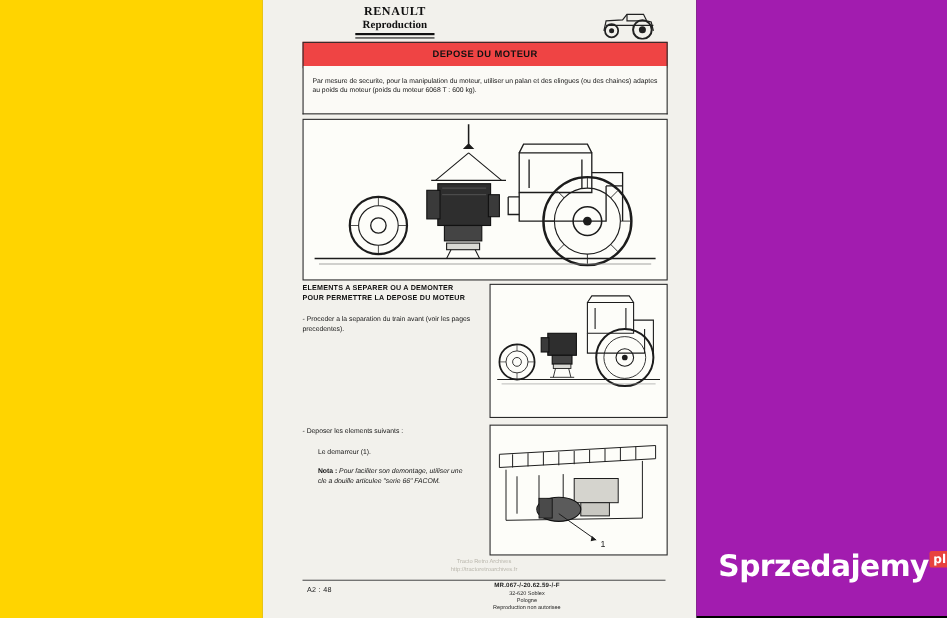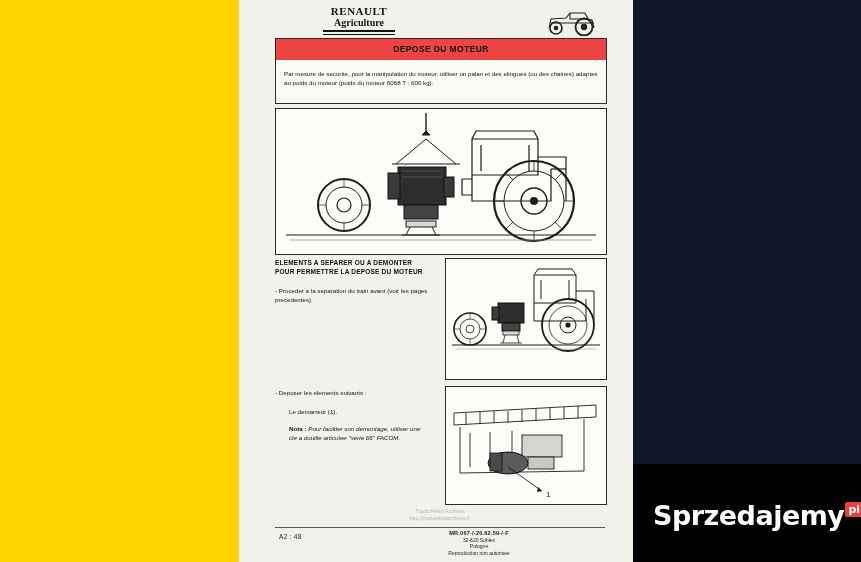--- a/index.html
+++ b/index.html
@@ -257,22 +257,22 @@
     font-weight: bold;
     font-size: 5.6px;
     letter-spacing: 0.2px;
   }
   
   .right-pane {
     position: absolute;
     left: 633px;
     top: 0;
     width: 228px;
-    height: 464px;
-    background: #0f172a;
+    height: 560px;
+    background: #a21caf;
   }
   .logo {
     position: absolute;
     left: 20px;
     top: 500px;
     color: #ffffff;
     font-size: 27px;
     font-weight: bold;
     letter-spacing: -0.5px;
     font-family: "DejaVu Sans", sans-serif;
@@ -297,21 +297,21 @@
 <div class="screen">
 
   <div class="yellow-band"></div>
 
   <div class="page">
     <div class="page-inner">
 
       <div class="doc-header">
         <div class="brand">
           <div class="brand-name">RENAULT</div>
-          <div class="brand-sub">Agriculture</div>
+          <div class="brand-sub">Reproduction</div>
           <div class="brand-rule"></div>
         </div>
         <div class="tractor-icon">
           <svg width="62" height="30" viewBox="0 0 62 30">
             <g fill="none" stroke="#222" stroke-width="1.1">
               <path d="M10 22 L12 13 L27 12 L31 7 L46 7 L49 13 L53 14 L55 22"></path>
               <path d="M31 7 L31 13 L49 13"></path>
               <path d="M12 17 L55 17"></path>
             </g>
             <circle cx="17" cy="22" r="6" fill="none" stroke="#222" stroke-width="1.6"></circle>

